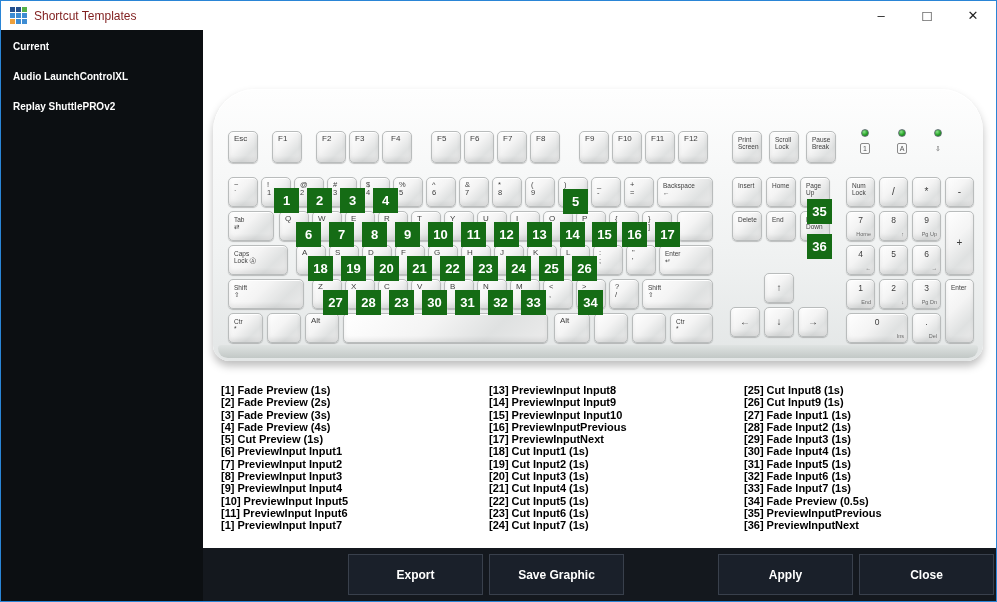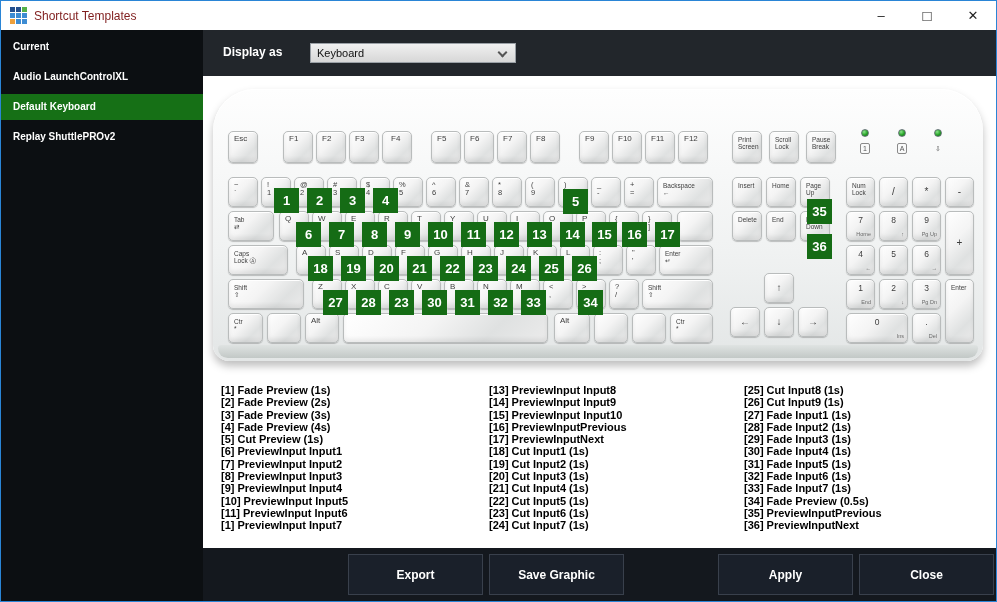--- a/index.html
+++ b/index.html
@@ -92,38 +92,30 @@
     <div class="caption">
       <span class="cap-btn">–</span>
       <span class="cap-btn max">□</span>
       <span class="cap-btn">✕</span>
     </div>
   </div>
 
   <div class="sidebar" id="sidebar">
       <div class="side-item">Current</div>
       <div class="side-item">Audio LaunchControlXL</div>
-      <div class="side-item selected">Default Keyboard</div>
       <div class="side-item">Replay ShuttlePROv2</div>
     </div>
 
-  <div class="topbar">
-    <span class="display-label">Display as</span>
-    <div class="combo">
-      <span>Keyboard</span>
-      <span class="chev"></span>
-    </div>
-  </div>
 
   <div class="content">
     <div class="kb-body" id="kb">
         <div class="key" style="left: 15px; top: 42px; height: 32px;">
           <span class="l1">Esc</span>
         </div>
-        <div class="key" style="left: 70px; top: 42px; height: 32px;">
+        <div class="key" style="left: 59px; top: 42px; height: 32px;">
           <span class="l1">F1</span>
         </div>
         <div class="key" style="left: 103px; top: 42px; height: 32px;">
           <span class="l1">F2</span>
         </div>
         <div class="key" style="left: 136px; top: 42px; height: 32px;">
           <span class="l1">F3</span>
         </div>
         <div class="key" style="left: 169px; top: 42px; height: 32px; padding-left: 8px;">
           <span class="l1">F4</span>

